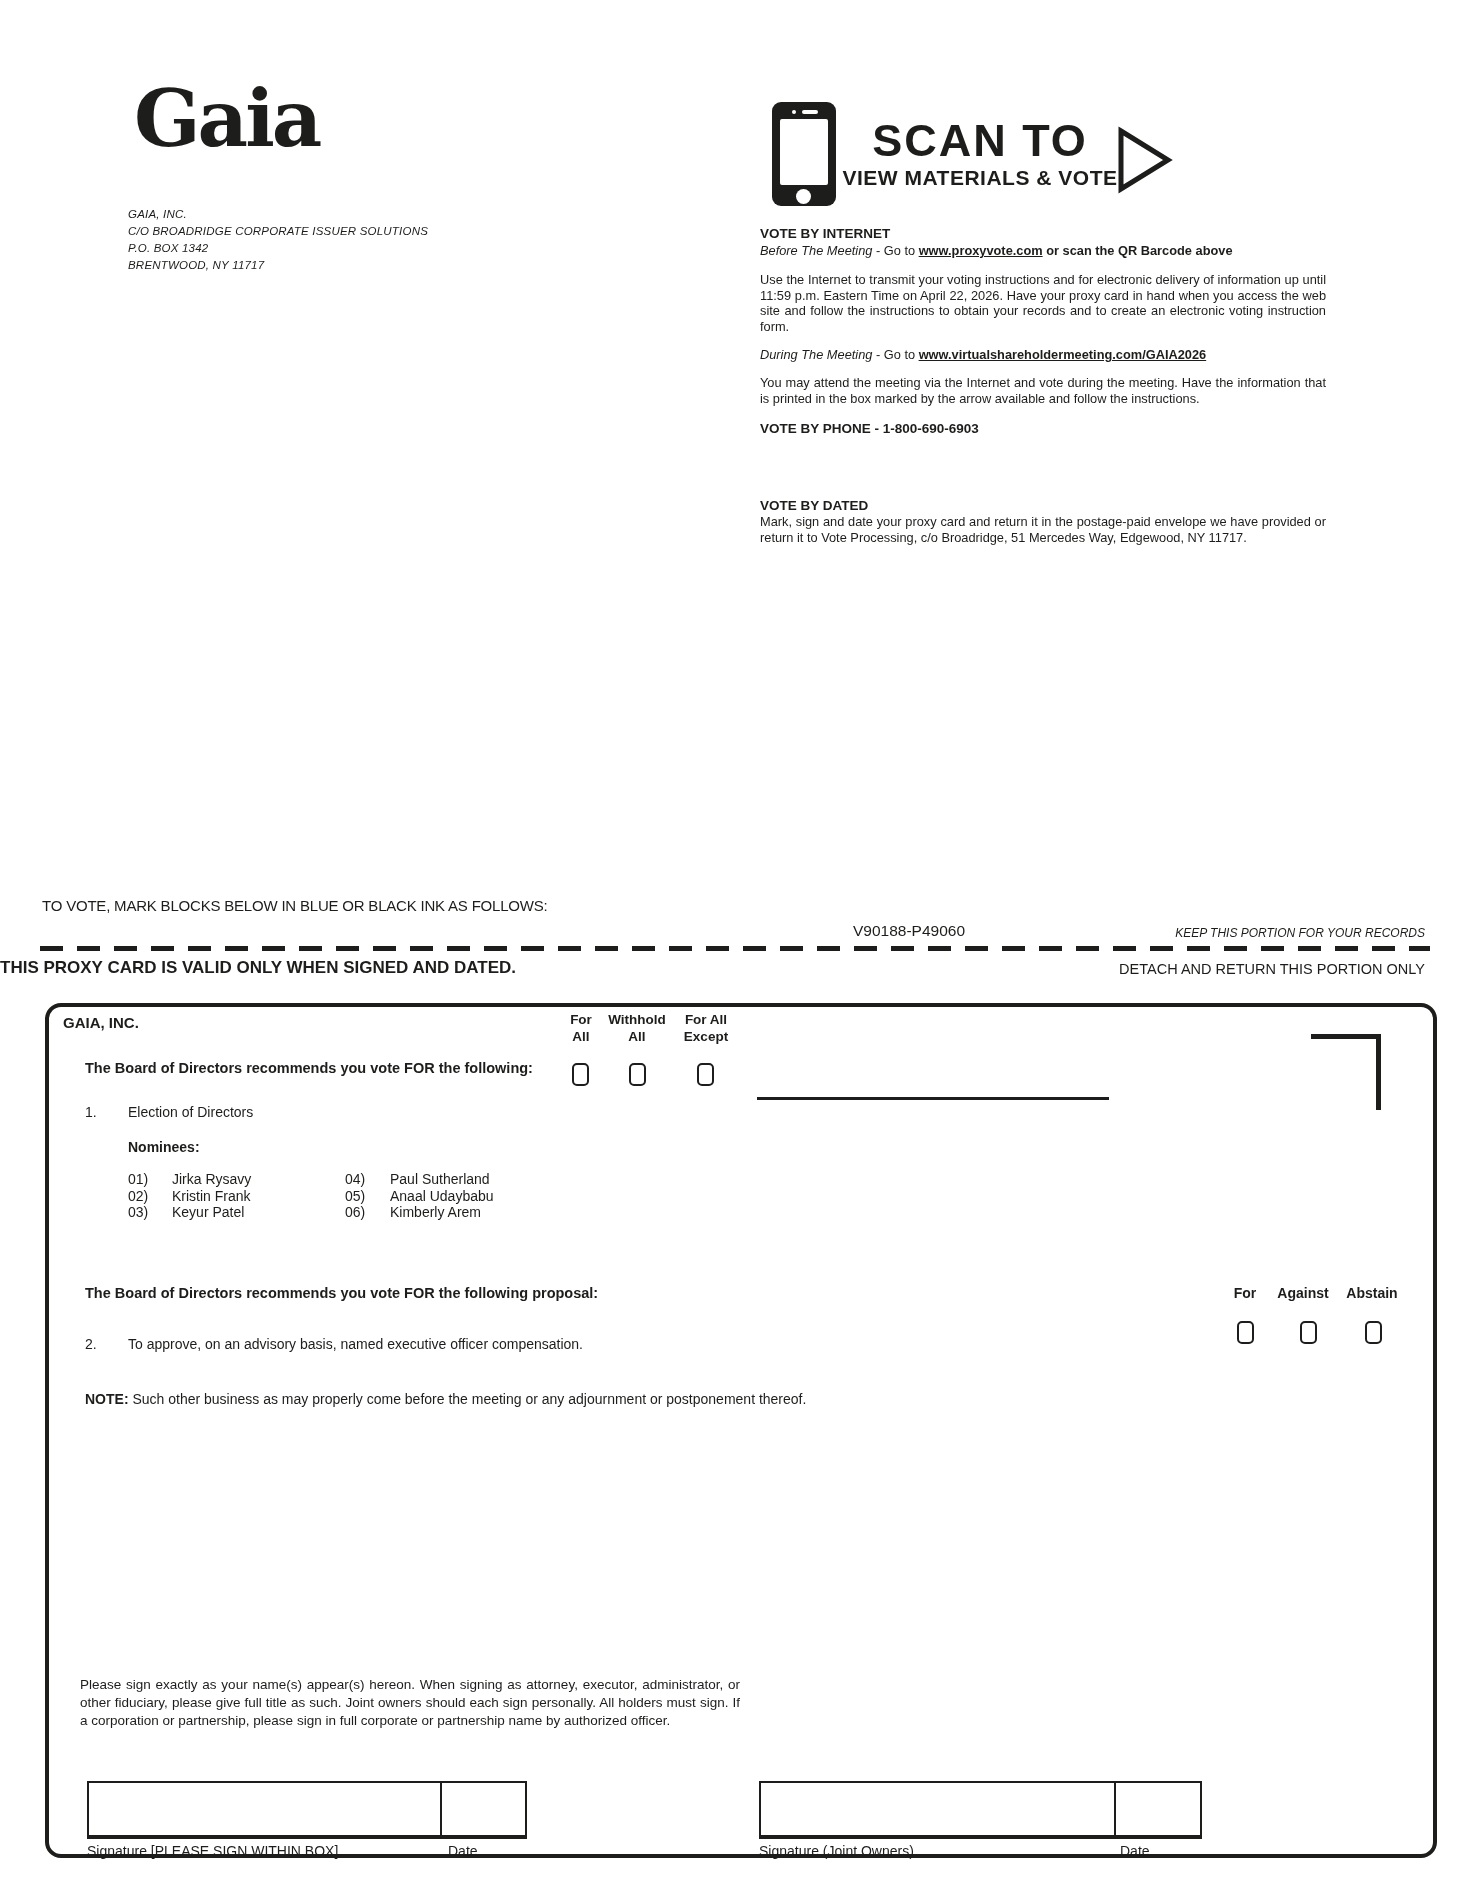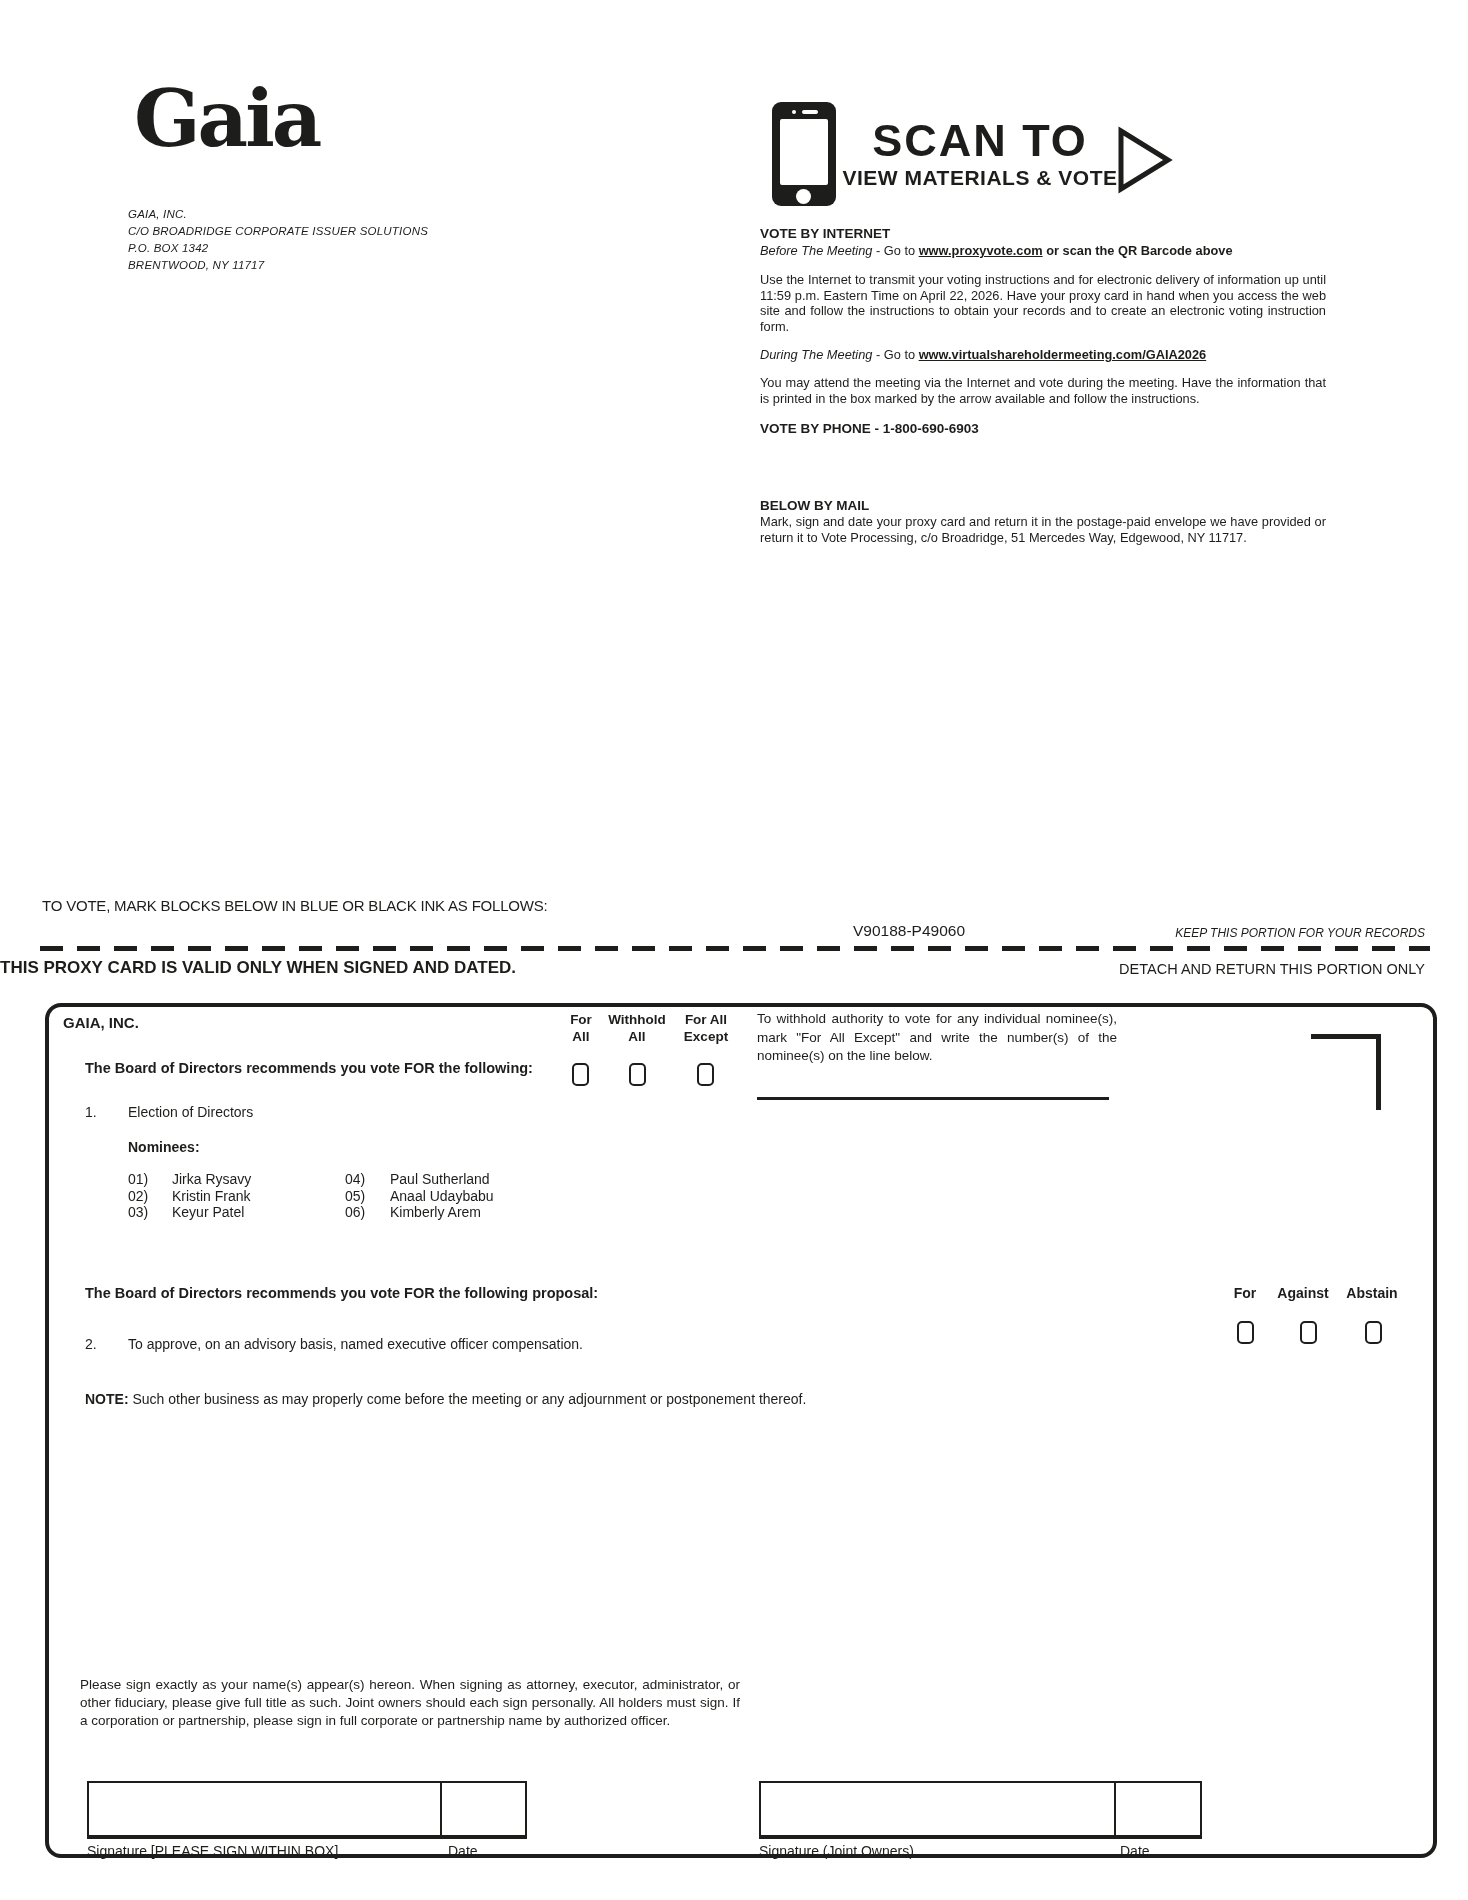--- a/index.html
+++ b/index.html
@@ -89,21 +89,21 @@
   <svg class="abs arrow-svg" width="58" height="68" viewBox="0 0 58 68">
     <polygon points="5,5 52,34 5,63" fill="none" stroke="#1d1d1b" stroke-width="5"></polygon>
   </svg>
 
   <div class="abs vcol vhead" style="top:226px;">VOTE BY INTERNET</div>
   <div class="abs vcol" style="top:243px;"><span class="i">Before The Meeting</span><span> - Go to </span><span class="b u">www.proxyvote.com</span><span class="b"> or scan the QR Barcode above</span></div>
   <div class="abs vcol just" style="top:272px;">Use the Internet to transmit your voting instructions and for electronic delivery of information up until 11:59 p.m. Eastern Time on April 22, 2026. Have your proxy card in hand when you access the web site and follow the instructions to obtain your records and to create an electronic voting instruction form.</div>
   <div class="abs vcol" style="top:347px;"><span class="i">During The Meeting</span><span> - Go to </span><span class="b u">www.virtualshareholdermeeting.com/GAIA2026</span></div>
   <div class="abs vcol just" style="top:375px;">You may attend the meeting via the Internet and vote during the meeting. Have the information that is printed in the box marked by the arrow available and follow the instructions.</div>
   <div class="abs vcol vhead" style="top:421px;">VOTE BY PHONE - 1-800-690-6903</div>
-  <div class="abs vcol vhead" style="top:498px;">BELOW BY MAIL</div>
+  <div class="abs vcol vhead" style="top:498px;">VOTE BY DATED</div>
   <div class="abs vcol just" style="top:514px;">Mark, sign and date your proxy card and return it in the postage-paid envelope we have provided or return it to Vote Processing, c/o Broadridge, 51 Mercedes Way, Edgewood, NY 11717.</div>
 
   <div class="abs instruction">TO VOTE, MARK BLOCKS BELOW IN BLUE OR BLACK INK AS FOLLOWS:</div>
   <div class="abs controlnum">V90188-P49060</div>
   <div class="abs keep">KEEP THIS PORTION FOR YOUR RECORDS</div>
   <div class="abs dashline"></div>
   <div class="abs validline">THIS PROXY CARD IS VALID ONLY WHEN SIGNED AND DATED.</div>
   <div class="abs detachret">DETACH AND RETURN THIS PORTION ONLY</div>
 
   <div class="abs ballot-box"></div>
@@ -122,21 +122,20 @@
     <div>For All</div>
     <div>Except</div>
   </div>
 
   <div class="abs cb" style="left:572px; top:1063px;"></div>
   <div class="abs cb" style="left:629px; top:1063px;"></div>
   <div class="abs cb" style="left:697px; top:1063px;"></div>
 
   <div class="abs rec1">The Board of Directors recommends you vote FOR the following:</div>
 
-  <div class="abs withnote">To withhold authority to vote for any individual nominee(s), mark "For All Except" and write the number(s) of the nominee(s) on the line below.</div>
   <div class="abs writeline"></div>
   <div class="abs corner-h"></div>
   <div class="abs corner-v"></div>
 
   <div class="abs item-no" style="left:85px; top:1104px;">1.</div>
   <div class="abs item-no" style="left:128px; top:1104px;">Election of Directors</div>
 
   <div class="abs nomlabel">Nominees:</div>
   <div class="abs nomgrid">
     <div>01)</div>

